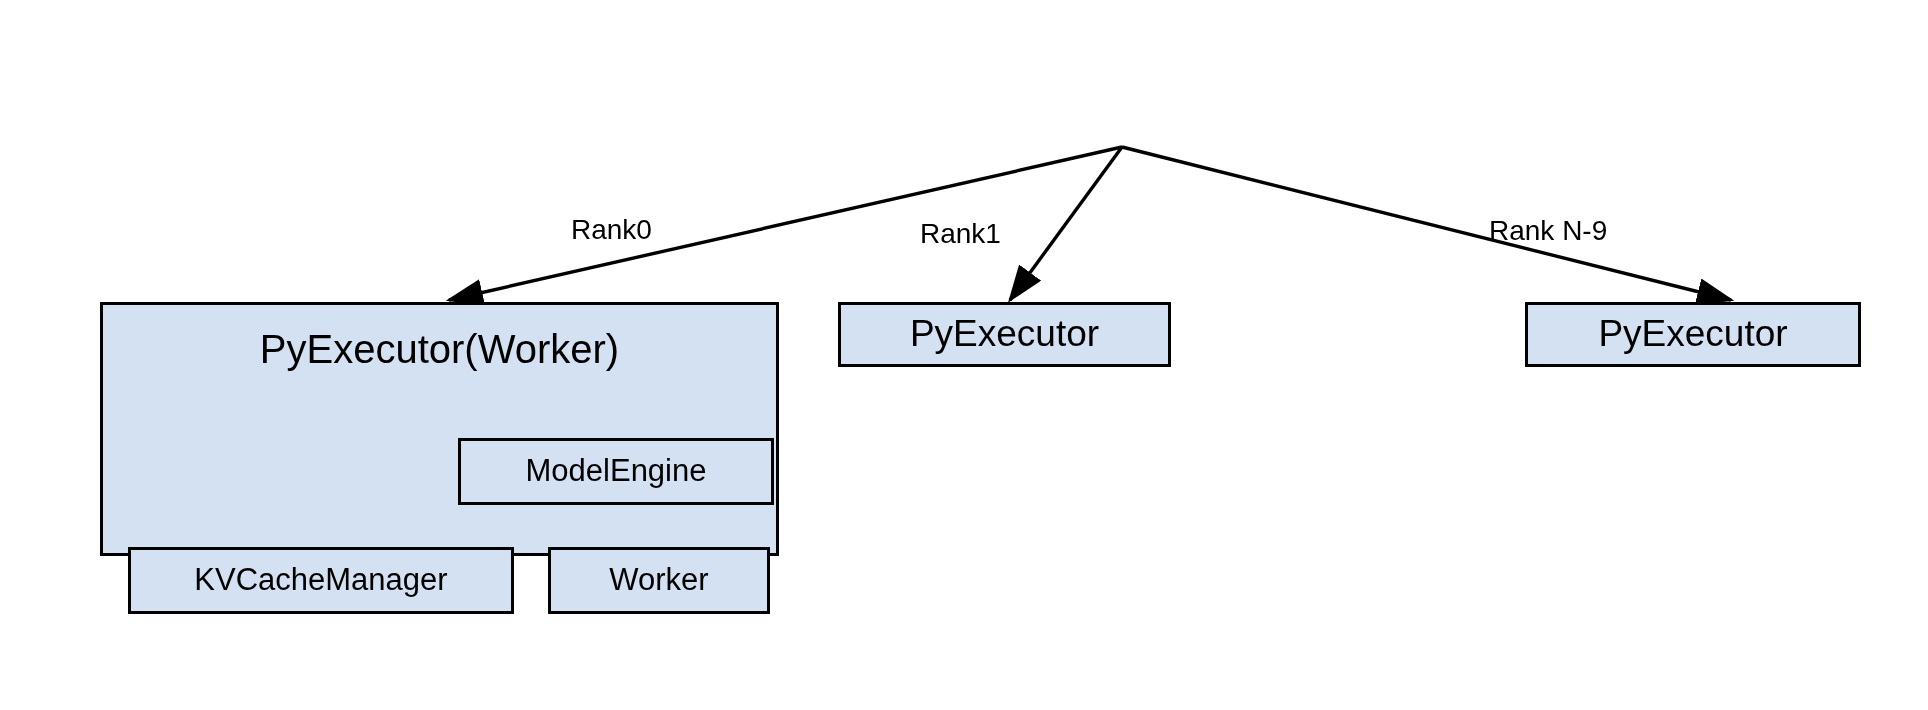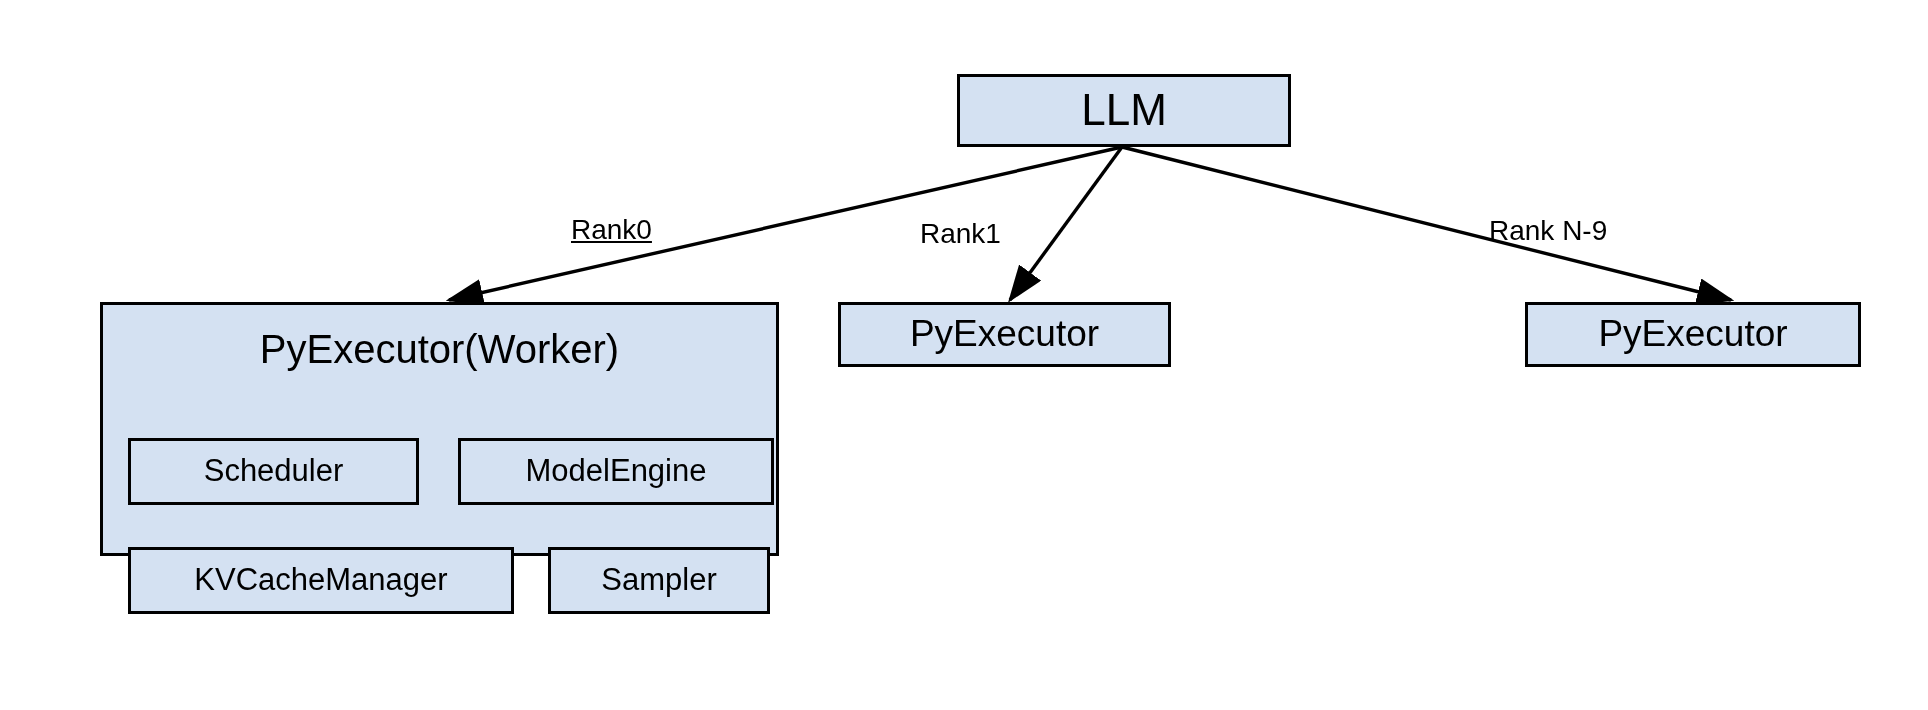--- a/index.html
+++ b/index.html
@@ -113,53 +113,51 @@
     width: 222px;
     height: 67px;
   }
   .edge-label {
     position: absolute;
     font-size: 28px;
     color: #000000;
     background: transparent;
     white-space: nowrap;
   }
-  .label-rank0 { left: 571px; top: 214px; text-decoration: underline; }
+  .label-rank0 { left: 571px; top: 214px; }
   .label-rank1 { left: 920px; top: 218px; }
   .label-rankn { left: 1489px; top: 215px; }
 </style>
 </head>
 <body>
 
 <div id="diagram-canvas">
 
   <svg id="edge-layer" viewBox="0 0 1928 710" width="1928" height="710" xmlns="http://www.w3.org/2000/svg">
     <defs>
       <marker id="arrowhead" markerWidth="11" markerHeight="8" refX="10" refY="4" orient="auto" markerUnits="strokeWidth">
         <path d="M0,0 L11,4 L0,8 z" fill="#000000"></path>
       </marker>
     </defs>
     <line x1="1122" y1="147" x2="449" y2="300" stroke="#000000" stroke-width="3.4" marker-end="url(#arrowhead)"></line>
     <line x1="1122" y1="147" x2="1010" y2="300" stroke="#000000" stroke-width="3.4" marker-end="url(#arrowhead)"></line>
     <line x1="1122" y1="147" x2="1731" y2="300" stroke="#000000" stroke-width="3.4" marker-end="url(#arrowhead)"></line>
   </svg>
 
-  <div class="node node-llm">LLM</div>
 
   <div class="edge-label label-rank0">Rank0</div>
 
   <div class="edge-label label-rank1">Rank1</div>
 
   <div class="edge-label label-rankn">Rank N-9</div>
 
   <div class="node node-worker">
     <div class="worker-title">PyExecutor(Worker)</div>
-    <div class="subnode sub-scheduler">Scheduler</div>
     <div class="subnode sub-kvcache">KVCacheManager</div>
     <div class="subnode sub-modelengine">ModelEngine</div>
-    <div class="subnode sub-sampler">Sampler</div>
+    <div class="subnode sub-sampler">Worker</div>
   </div>
 
   <div class="node node-pyexec-rank1">PyExecutor</div>
 
   <div class="node node-pyexec-rankn">PyExecutor</div>
 
 </div>
 
 </body></html>

